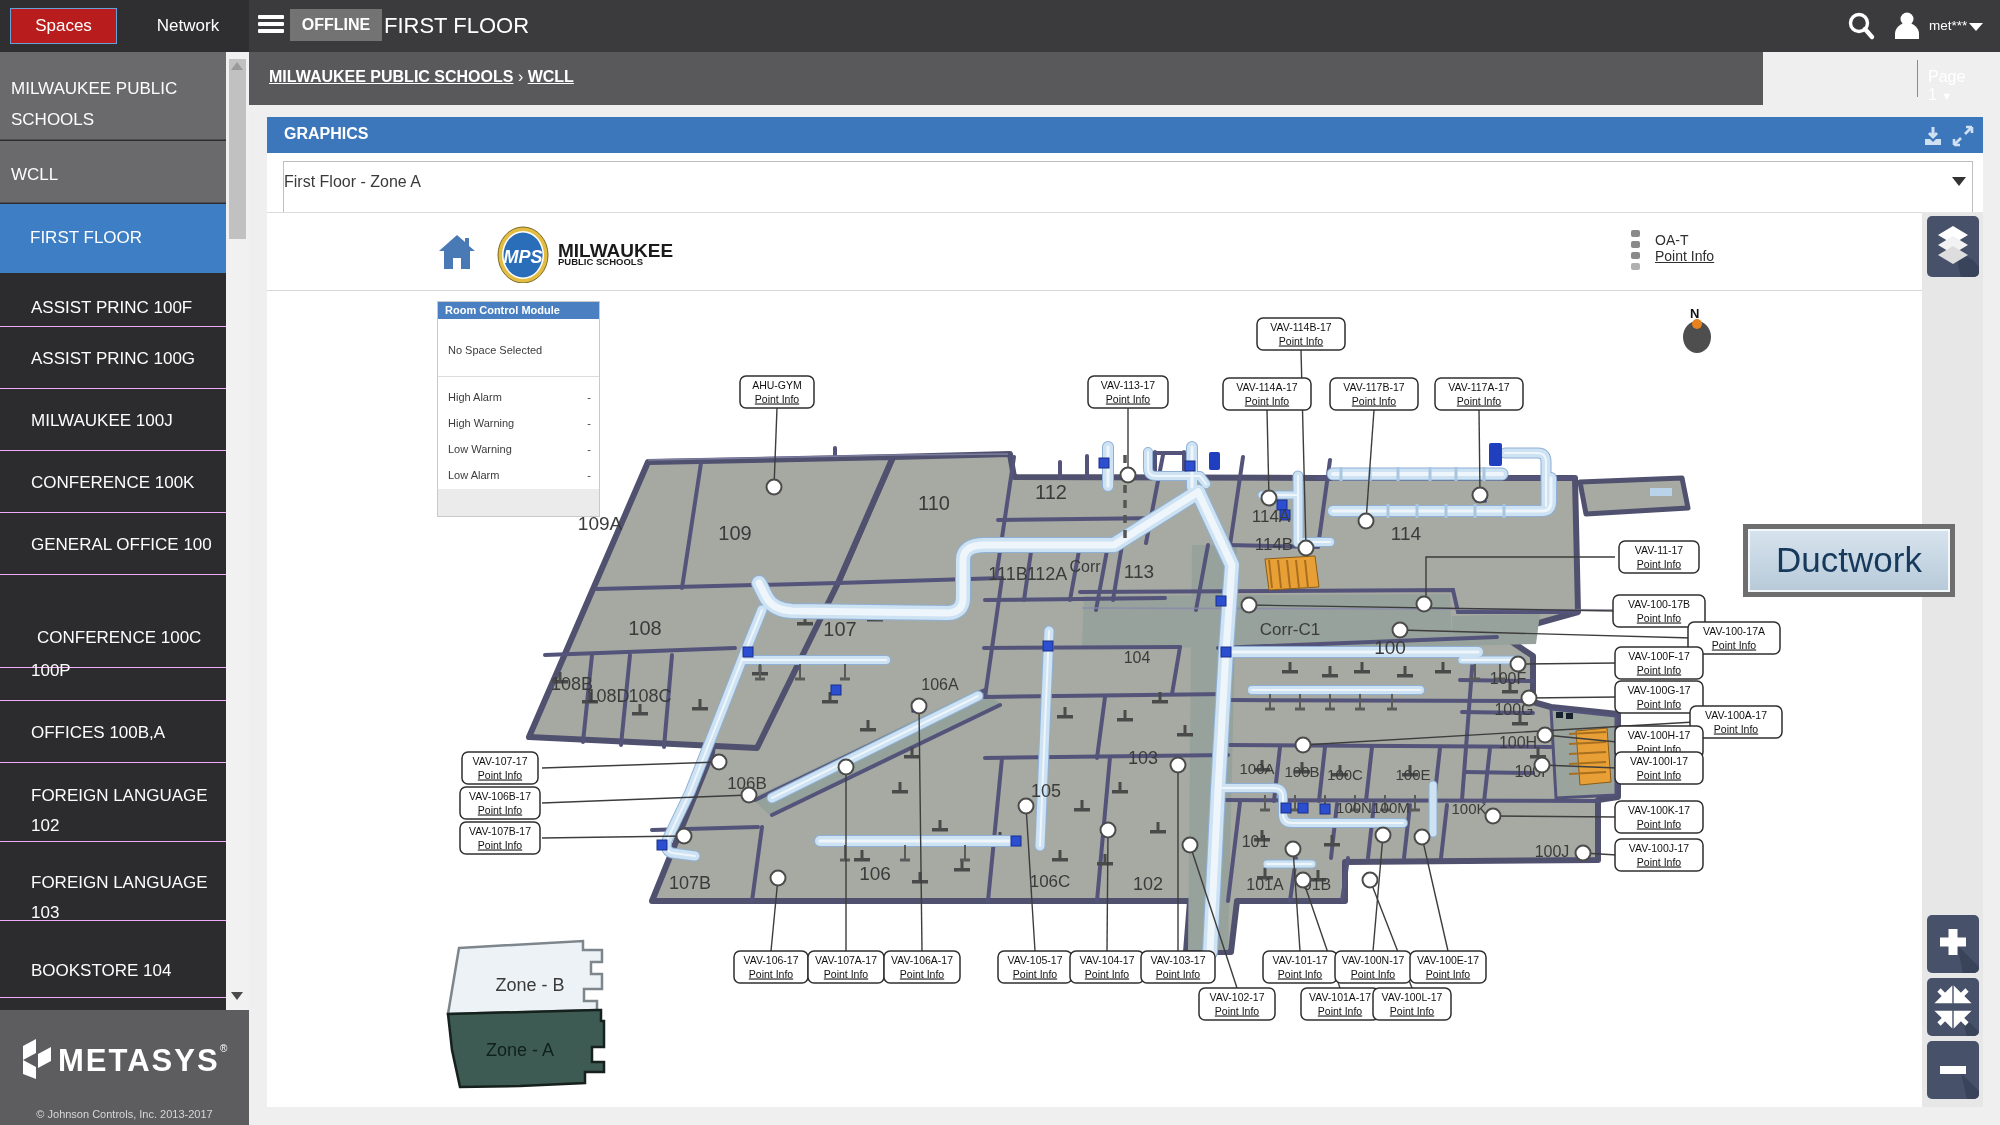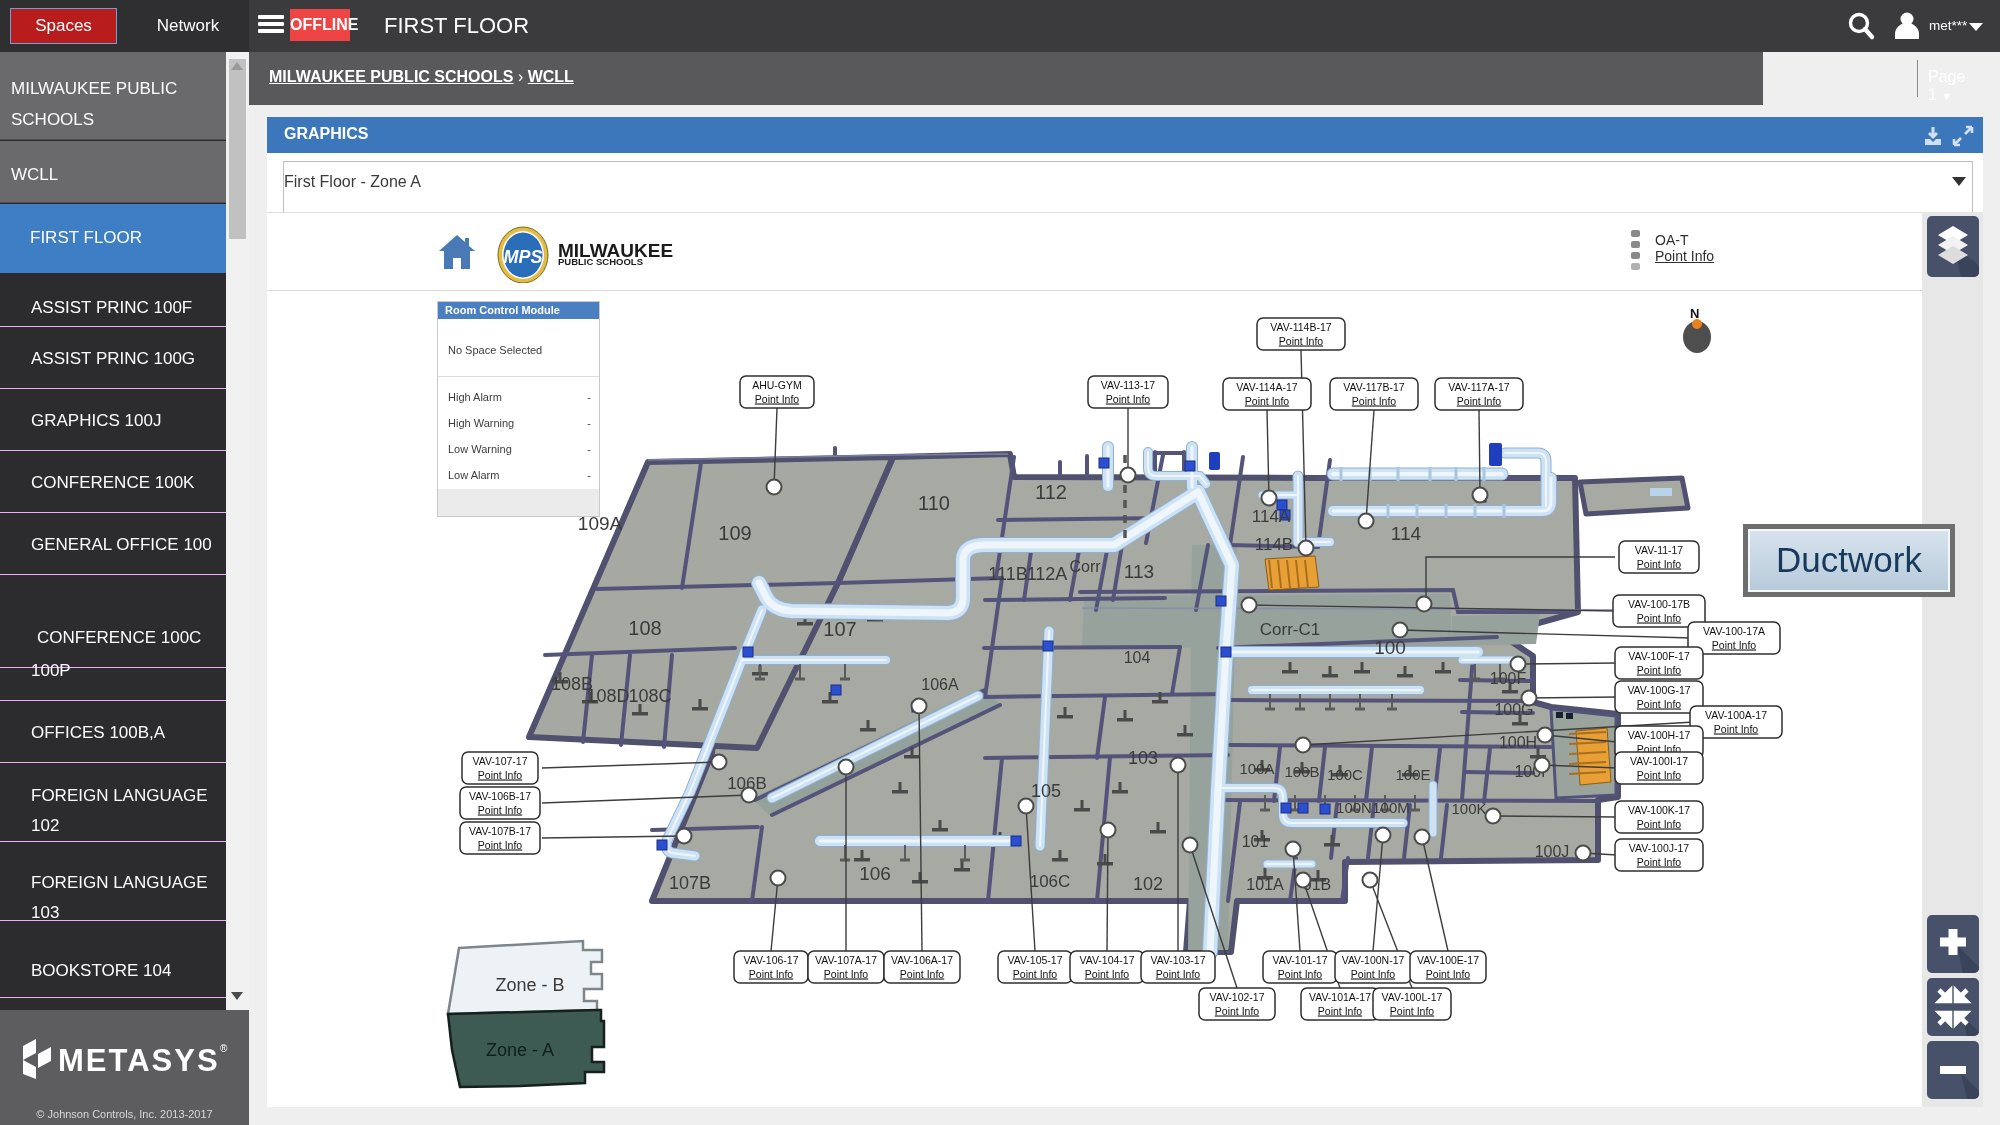--- a/index.html
+++ b/index.html
@@ -9,21 +9,21 @@
 
   
   #topbar { position:absolute; left:0; top:0; width:2000px; height:52px; background:#3b3b3d; }
   #topbar-left { position:absolute; left:0; top:0; width:249px; height:52px; background:#2f2f31; }
   #btn-spaces { position:absolute; left:10px; top:8px; width:107px; height:36px; background:#b91c1c;
     border:1px solid #6aa0d8; border-radius:0; color:#fff; font-size:17px; text-align:center; line-height:34px; }
   #tab-network { position:absolute; left:148px; top:8px; width:80px; height:36px; color:#fff;
     font-size:17px; text-align:center; line-height:36px; }
   #hamburger { position:absolute; left:258px; top:15px; width:26px; height:22px; }
   #hamburger div { height:4px; background:#fff; margin-bottom:3px; border-radius:1px; }
-  #offline { position:absolute; left:290px; top:9px; width:60px; height:32px; background:#ef4444;
+  #offline { position:absolute; left:290px; top:9px; width:92px; height:32px; background:#737373;
     color:#fff; font-weight:bold; font-size:16px; text-align:center; line-height:32px; }
   #title { position:absolute; left:384px; top:13px; color:#fff; font-size:22px; }
   #user-name { position:absolute; left:1929px; top:18px; color:#fff; font-size:13.5px; }
 
   
   #sidebar { position:absolute; left:0; top:52px; width:226px; height:958px; background:#2c2c2e; }
   .side-item { position:absolute; left:0; width:226px; color:#fdfdfd; font-size:17px; }
   .side-grey { background:#6a6a6c; border-bottom:1px solid #4e4e50; }
   .side-dark { border-bottom:1px solid #f0abfc; }
   .side-sel  { background:#3e7ec4; }
@@ -91,21 +91,21 @@
   <div id="user-name">met***</div>
   <div class="abs" style="left:1969px;top:23px;width:0;height:0;border-left:7px solid transparent;border-right:7px solid transparent;border-top:8px solid #fff"></div>
 </div>
 
 <div id="sidebar">
   <div class="side-item side-grey" style="top:0;height:88px;padding:21px 10px 0 11px;line-height:31px;">MILWAUKEE PUBLIC SCHOOLS</div>
   <div class="side-item side-grey" style="top:89px;height:62px;padding:24px 0 0 11px;">WCLL</div>
   <div class="side-item side-sel" style="top:152px;height:69px;padding:24px 0 0 30px;">FIRST FLOOR</div>
   <div class="side-item side-dark" style="top:221px;height:54px;padding:25px 0 0 31px;">ASSIST PRINC 100F</div>
   <div class="side-item side-dark" style="top:275px;height:62px;padding:22px 0 0 31px;">ASSIST PRINC 100G</div>
-  <div class="side-item side-dark" style="top:337px;height:62px;padding:22px 0 0 31px;">GRAPHICS 100J</div>
+  <div class="side-item side-dark" style="top:337px;height:62px;padding:22px 0 0 31px;">MILWAUKEE 100J</div>
   <div class="side-item side-dark" style="top:399px;height:62px;padding:22px 0 0 31px;">CONFERENCE 100K</div>
   <div class="side-item side-dark" style="top:461px;height:62px;padding:22px 0 0 31px;">GENERAL OFFICE 100</div>
   <div class="side-item side-dark" style="top:552px;height:64px;padding:24px 0 0 37px;">CONFERENCE 100C</div>
   <div class="side-item side-dark" style="top:587px;height:62px;padding:22px 0 0 31px;">100P</div>
   <div class="side-item side-dark" style="top:649px;height:62px;padding:22px 0 0 31px;">OFFICES 100B,A</div>
   <div class="side-item side-dark" style="top:711px;height:79px;padding:18px 0 0 31px;line-height:30px;white-space:nowrap;">FOREIGN LANGUAGE<br>102</div>
   <div class="side-item side-dark" style="top:790px;height:79px;padding:26px 0 0 31px;line-height:30px;white-space:nowrap;">FOREIGN LANGUAGE<br>103</div>
   <div class="side-item side-dark" style="top:869px;height:77px;padding:40px 0 0 31px;">BOOKSTORE 104</div>
 </div>
 <div id="scrollstrip">

